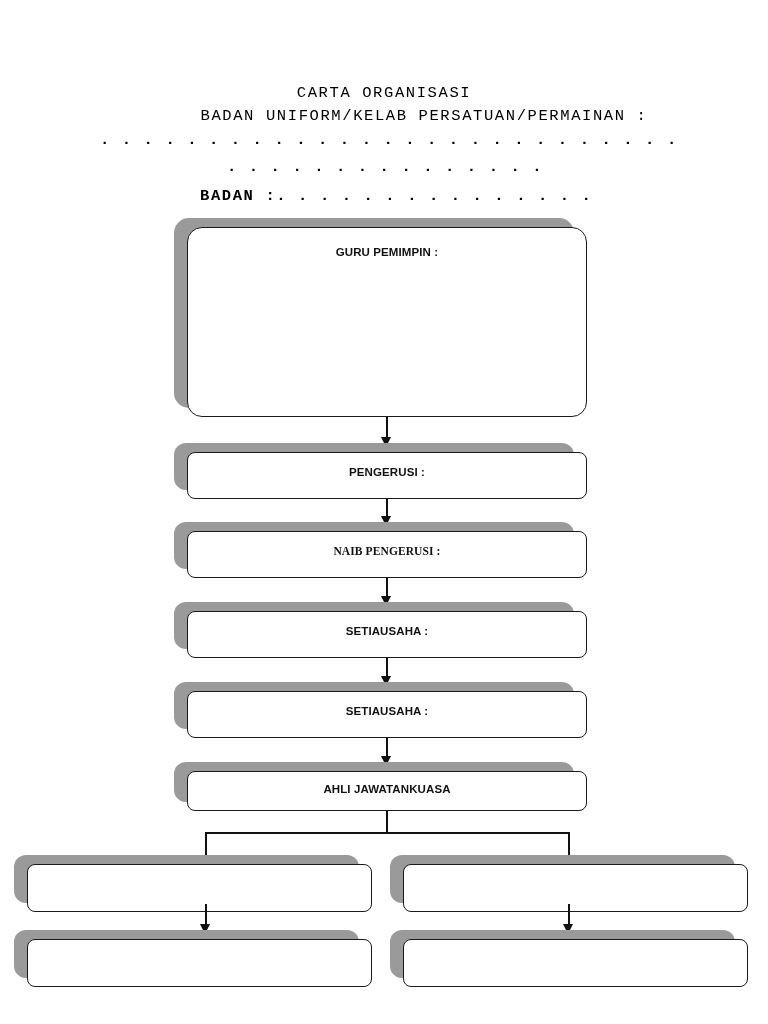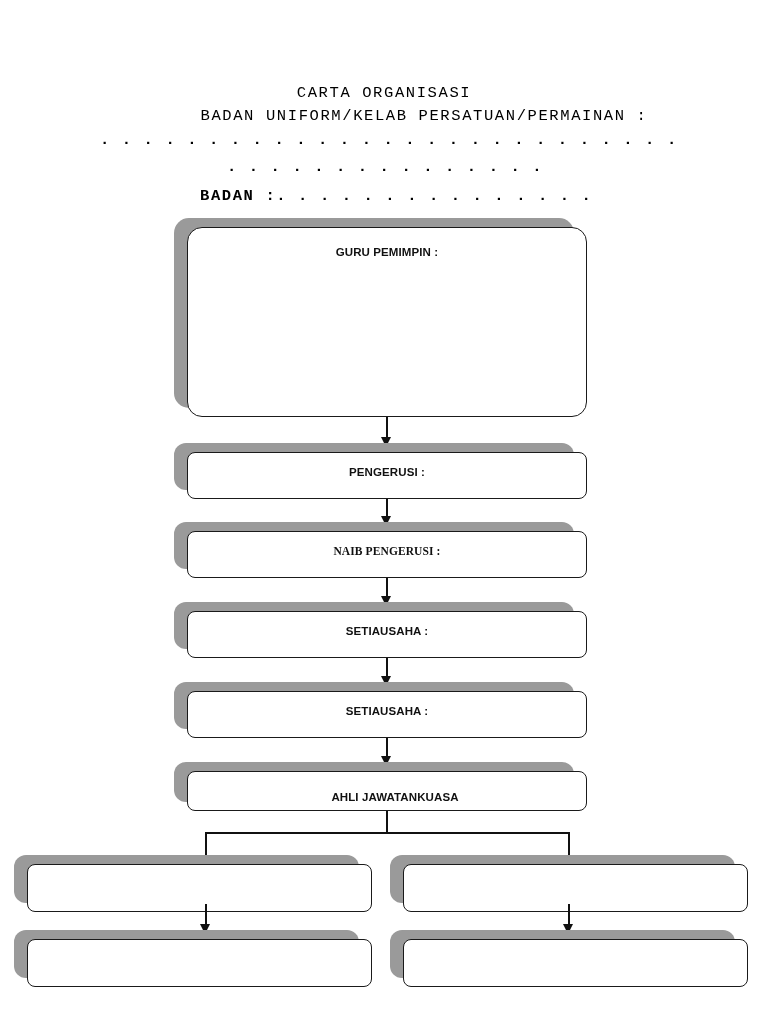--- a/index.html
+++ b/index.html
@@ -216,21 +216,21 @@
     <div class="face-label" style="top:13px;">SETIAUSAHA :</div>
   </div>
 </div>
 
 <div class="conn conn-v" style="left:386px; top:738px; height:22px;"></div>
 <div class="arrow-down" style="left:381px; top:756px;"></div>
 
 <div class="node" style="left:174px; top:762px; width:400px; height:40px;">
   <div class="shadow"></div>
   <div class="face">
-    <div class="face-label" style="top:19px;margin-left:8px;">AHLI JAWATANKUASA</div>
+    <div class="face-label" style="top:11px;">AHLI JAWATANKUASA</div>
   </div>
 </div>
 
 <div class="conn conn-v" style="left:386px; top:811px; height:22px;"></div>
 <div class="conn conn-h" style="left:205px; top:832px; width:365px;"></div>
 <div class="conn conn-v" style="left:205px; top:832px; height:28px;"></div>
 <div class="arrow-down" style="left:200px; top:856px;"></div>
 <div class="conn conn-v" style="left:568px; top:832px; height:28px;"></div>
 <div class="arrow-down" style="left:563px; top:856px;"></div>
 

